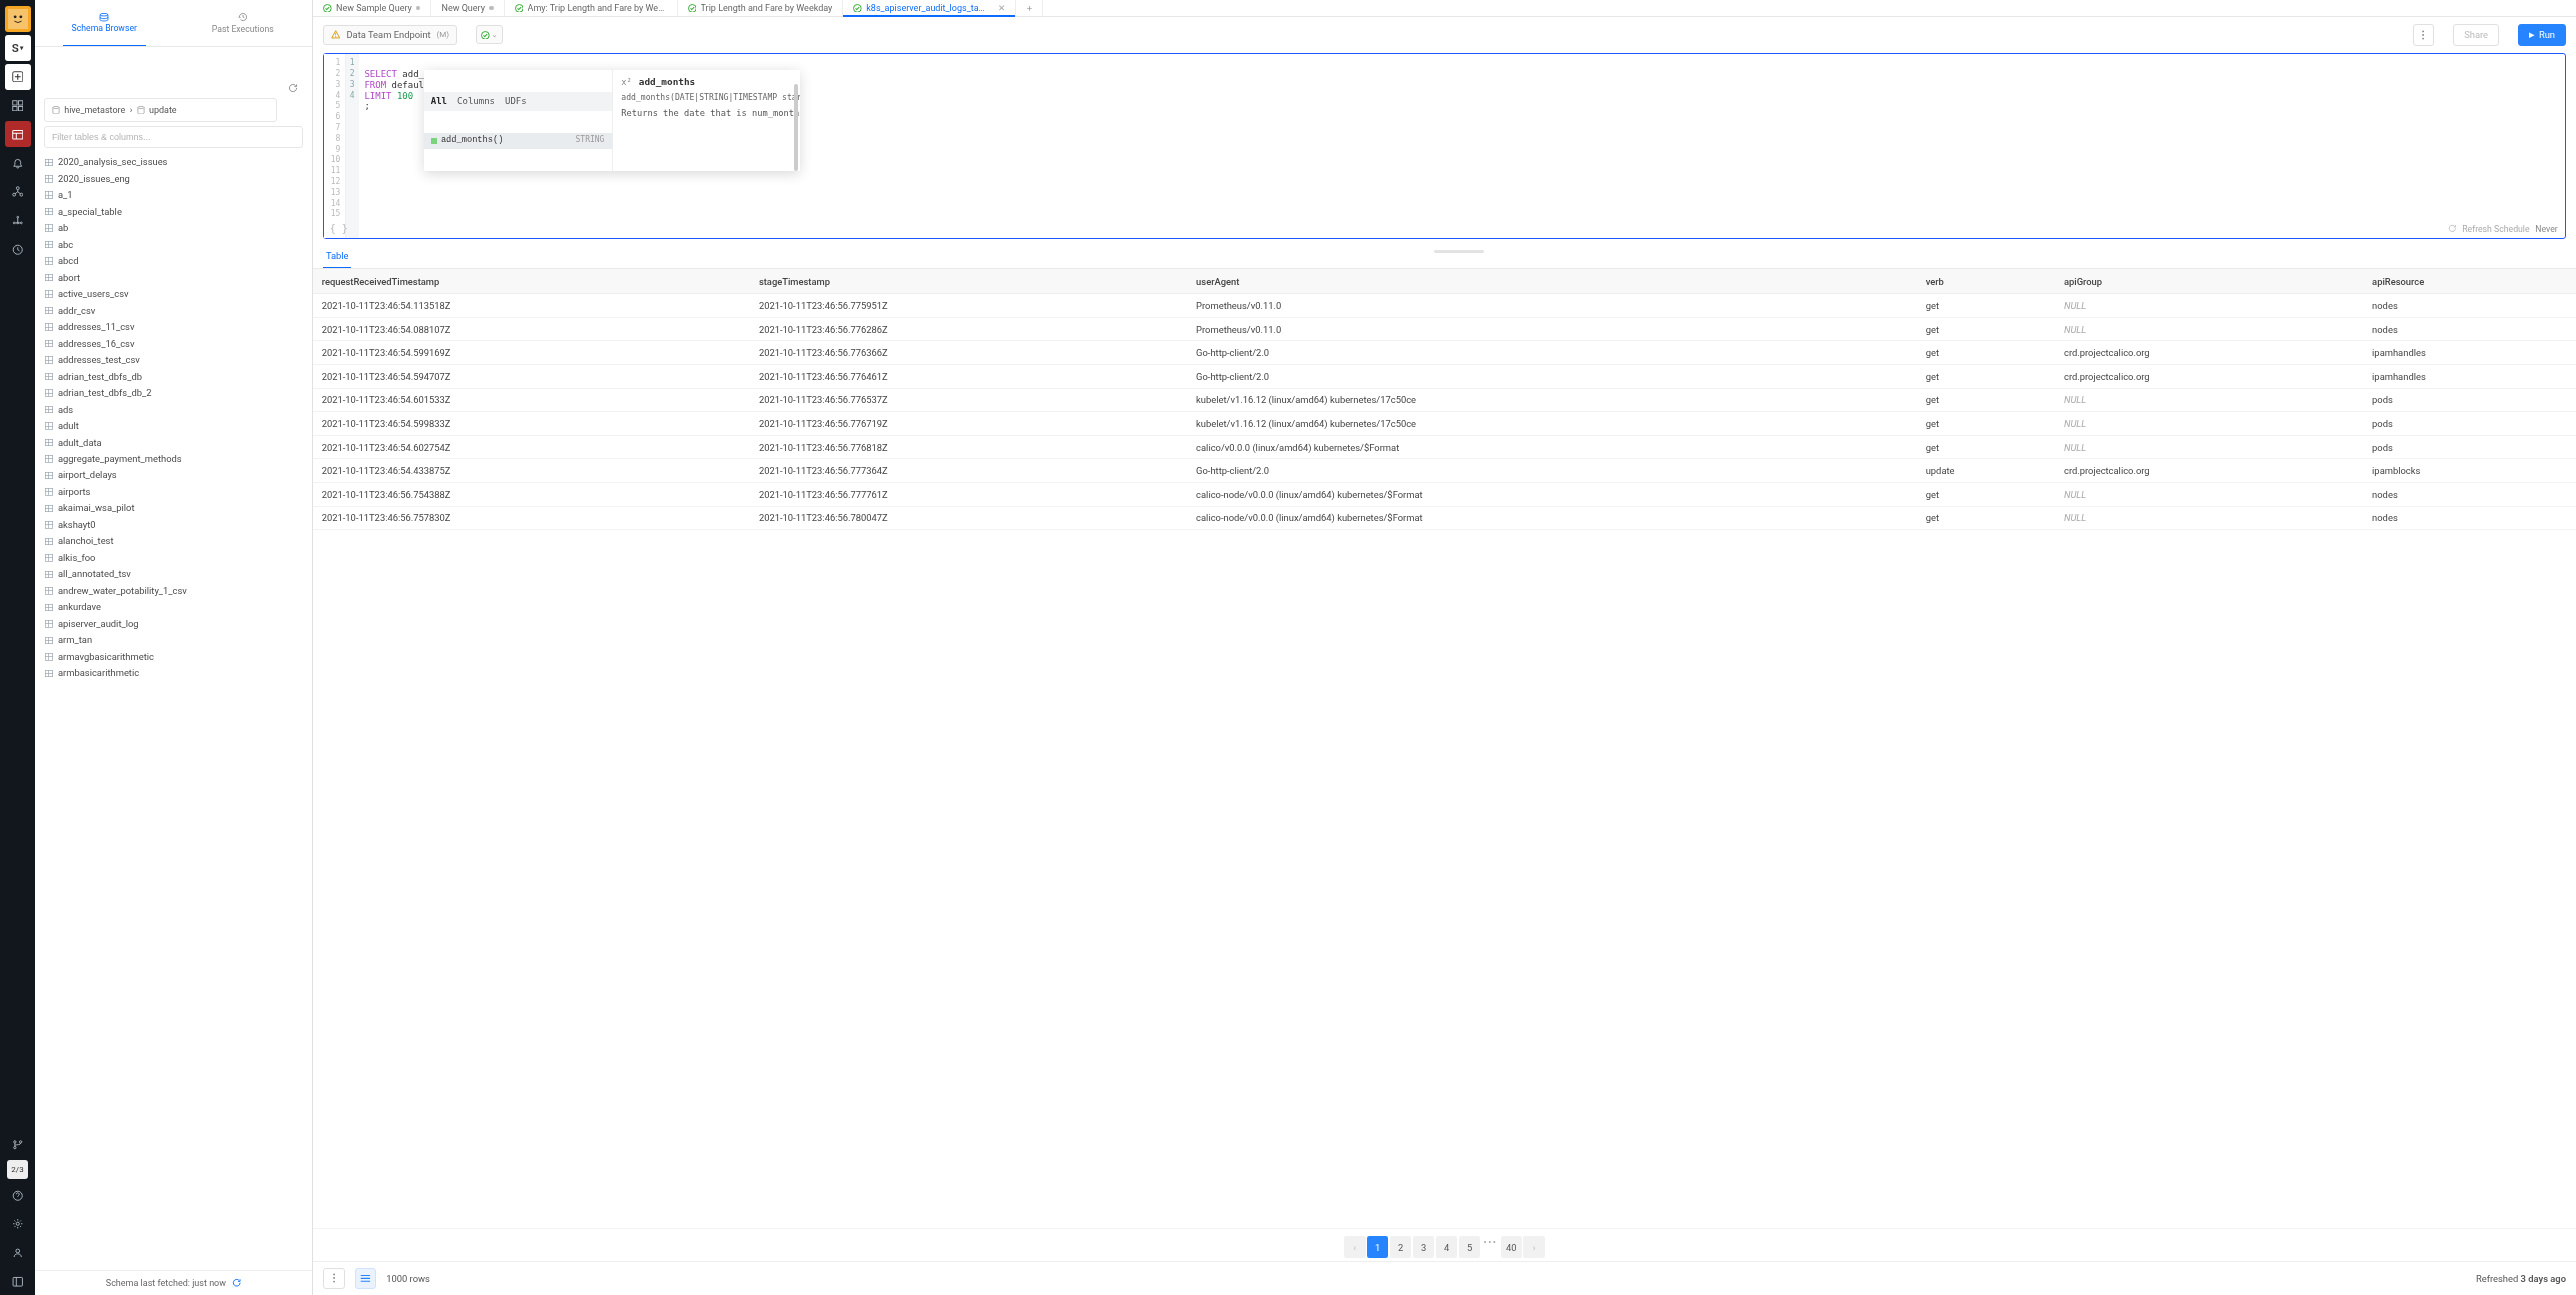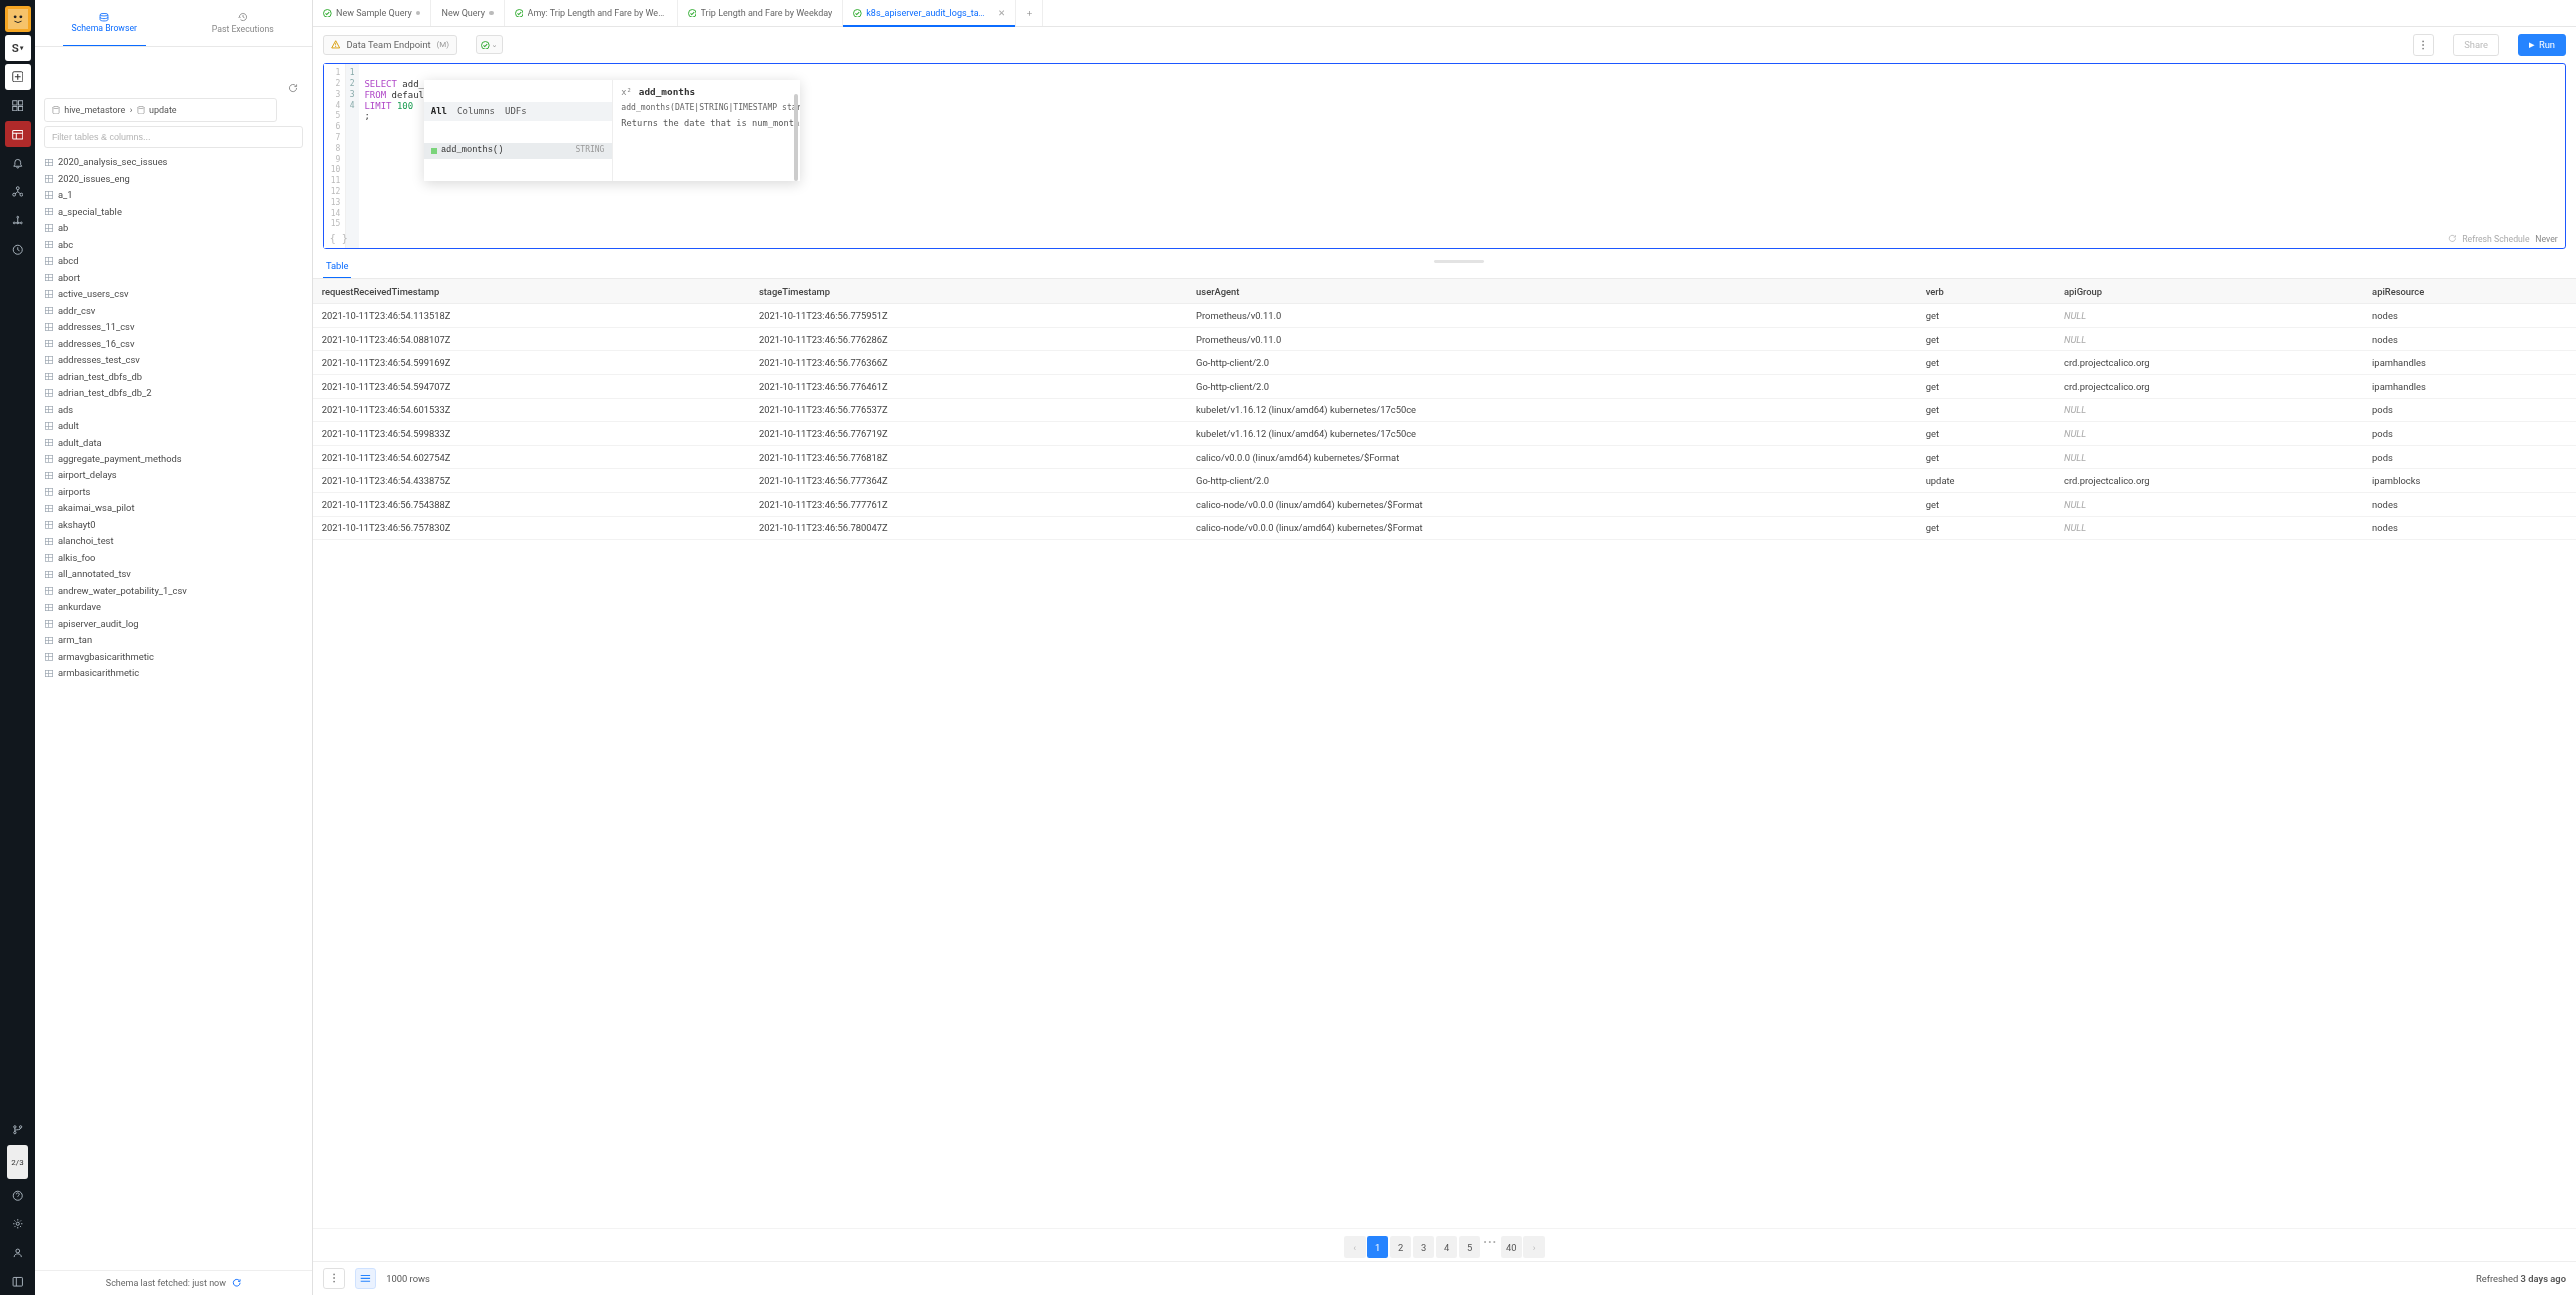--- a/index.html
+++ b/index.html
@@ -6,21 +6,21 @@
   html, body { width: 100%; height: 100%; font-family: -apple-system, BlinkMacSystemFont, "Segoe UI", Roboto, sans-serif; font-size: 9.4px; color: #333; background: #fff; overflow: hidden;}
   body { display: flex; }
 
   
   .rail { width: 35px; background: #11171d; display: flex; flex-direction: column; align-items: center; padding-top: 5.8px; gap: 2.9px; flex-shrink: 0; }
   .rail .rail-icon { width: 26px; height: 26px; display:flex; align-items:center; justify-content:center; color:#aeb8c2; border-radius:2.9px; cursor:pointer; font-size:11.5px; }
   .rail .rail-icon.active { background:#b02a2a; color:#fff; }
   .rail .rail-icon.white { background:#fff; color:#333; }
   .rail .rail-icon.avatar { background: #f5a623; border-radius:2.9px; overflow:hidden; font-size:7.2px;}
   .rail .rail-spacer { flex: 1; }
-  .rail .badge { width:21.6px; height:34px; background:#eee; color:#333; font-size:8px; display:flex; align-items:center; justify-content:center; border-radius:2.9px; }
+  .rail .badge { width:21.6px; height:19px; background:#eee; color:#333; font-size:8px; display:flex; align-items:center; justify-content:center; border-radius:2.9px; }
 
   
   .sidebar { width: 278px; border-right: 0.7px solid #e0e0e0; display:flex; flex-direction:column; flex-shrink:0; background:#fff; }
   .sb-tabs { display:flex; height: 47px; border-bottom:0.7px solid #e8e8e8; }
   .sb-tab { flex:1; display:flex; flex-direction:column; align-items:center; justify-content:center; gap:1.4px; font-size:8.7px; color:#888; cursor:pointer; position:relative; }
   .sb-tab.active { color:#0b6cff; }
   .sb-tab.active::after { content:""; position:absolute; bottom:0; left:20%; right:20%; height:1.4px; background:#0b6cff; }
   .sb-tab .icon { font-size:10px; }
   
   .sb-path-row { display:flex; align-items:center; margin:7.2px 8.7px 4.3px; }
@@ -33,21 +33,21 @@
 
   .sb-tables { flex:1; overflow-y:auto; padding: 0 2.9px 0 8.7px; }
   .sb-tables .tbl { display:flex; align-items:center; gap:4.3px; padding:1.4px 0; font-size:9.4px; color:#4a4a4a; cursor:pointer; line-height:13.7px;}
   .sb-tables .tbl .tbl-icon { color:#9aa4af; font-size:8.7px; width:10px; display:inline-flex; align-items:center; justify-content:center;}
 
   .sb-footer { border-top:0.7px solid #eee; padding:7.2px 8.7px; display:flex; align-items:center; justify-content:center; gap:5.8px; font-size:9px; color:#666; }
 
   
   .main { flex:1; display:flex; flex-direction:column; min-width:0; }
 
-  .tabbar { height:27px; display:flex; align-items:stretch; border-bottom:0.7px solid #e6e6e6; background:#fff; }
+  .tabbar { height:17px; display:flex; align-items:stretch; border-bottom:0.7px solid #e6e6e6; background:#fff; }
   .tabbar .wtab { display:flex; align-items:center; gap:4.3px; padding:0 10px; font-size:9px; color:#666; border-right:0.7px solid #eee; position:relative; cursor:pointer; max-width: 173px; white-space:nowrap; }
   .tabbar .wtab .dot { width:4.3px; height:4.3px; border-radius:50%; background:#bbb; }
   .tabbar .wtab .check { color:#2aa92a; font-size:8.7px; }
   .tabbar .wtab .label { overflow:hidden; text-overflow:ellipsis; }
   .tabbar .wtab.active { color:#0b6cff; }
   .tabbar .wtab.active::after { content:""; position:absolute; bottom:-0.7px; left:0; right:0; height:1.4px; background:#0b6cff; }
   .tabbar .wtab .close { color:#aaa; font-size:8.7px; margin-left:4.3px;}
   .tabbar .addtab { width:27px; display:flex; align-items:center; justify-content:center; color:#888; cursor:pointer; border-right:0.7px solid #eee;}
 
   .toolbar { display:flex; align-items:center; padding:7.2px 10px; gap:19px; }

